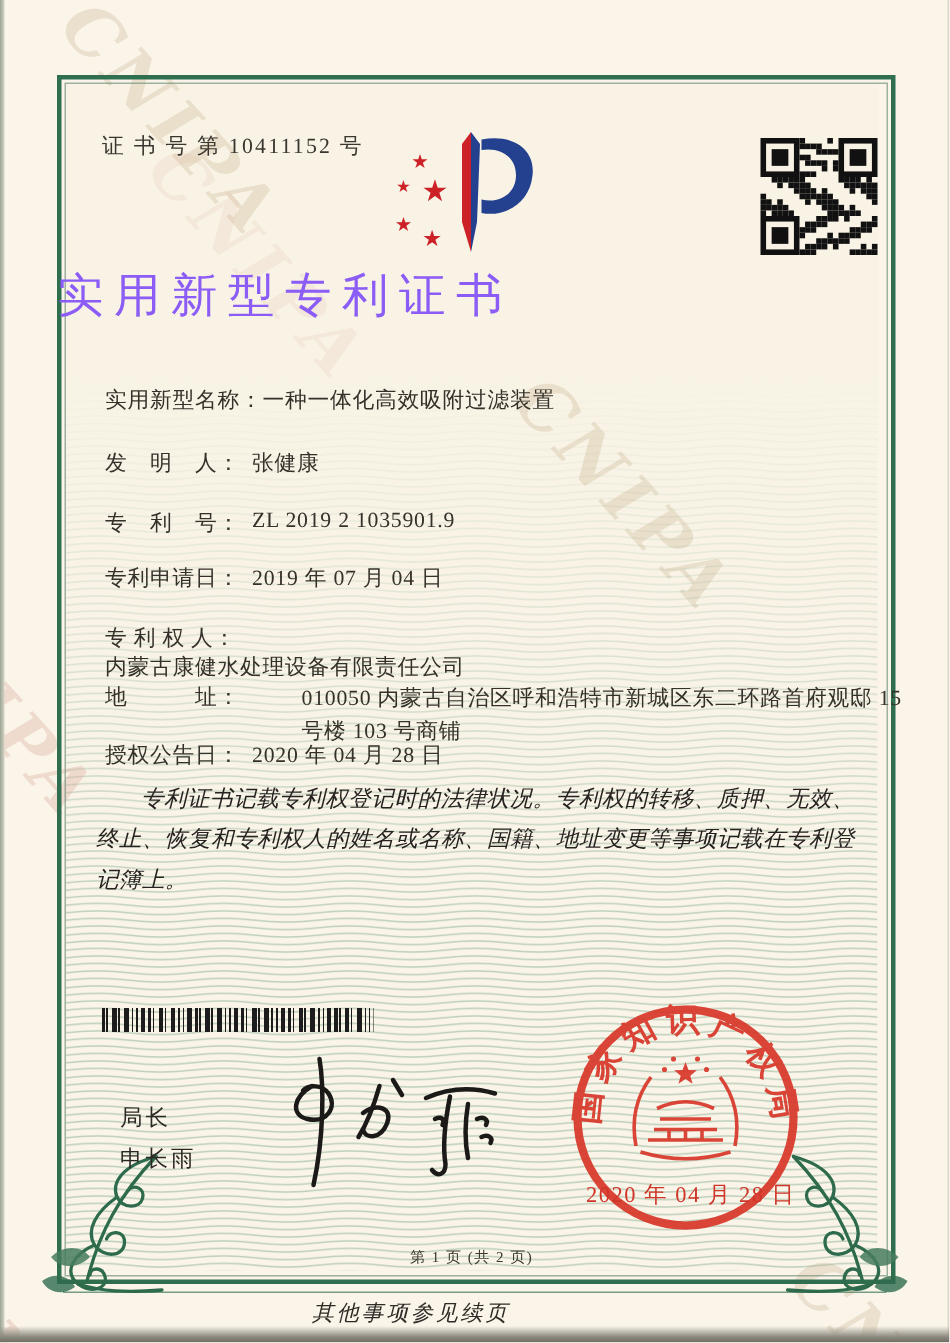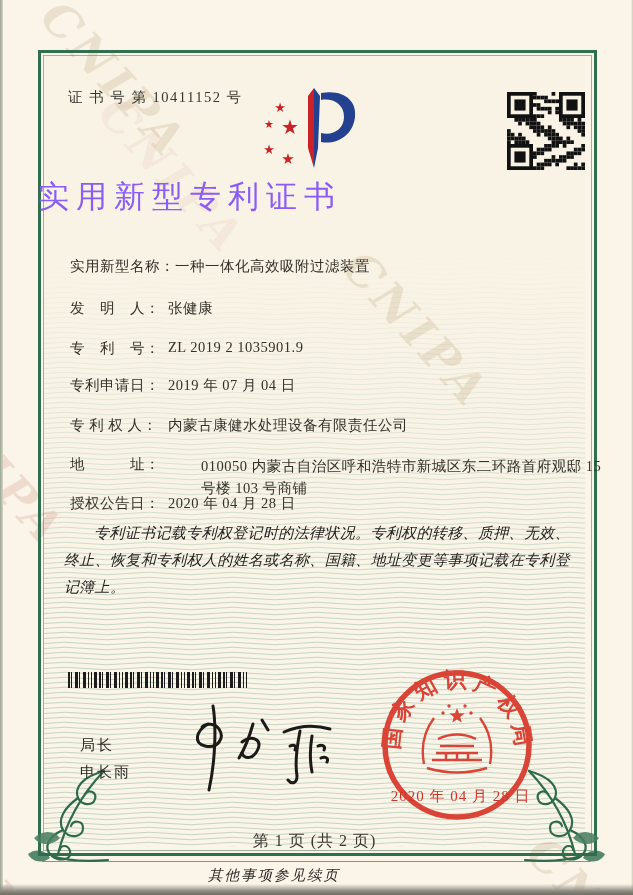--- a/index.html
+++ b/index.html
@@ -41,21 +41,21 @@
   .logo{position:absolute;left:262px;top:84px;width:112px;height:92px;}
   .qr{position:absolute;left:506px;top:92px;width:80px;height:78px;}
 
   .title{position:absolute;left:38px;top:176px;width:553px;text-align:left;
          font-size:31px;font-weight:400;letter-spacing:7px;color:#8b5cf6;}
 
   .row{position:absolute;left:70px;display:flex;font-size:14.5px;color:#35312a;}
   .row .lbl{display:inline-block;min-width:98px;letter-spacing:.5px;flex:none;}
   .row .val{letter-spacing:.5px;}
   .row-name{top:257px;}   .row-inventor{top:299px;} .row-patno{top:339px;}
-  .row-filing{top:376px;} .row-patentee{top:416px;}
+  .row-filing{top:376px;} .row-patentee{top:416px;flex-direction:column;}
   .row-addr{top:455px;}   .row-addr .val{width:412px;line-height:22px;margin-left:33px;}
   .row-grantd{top:494px;} .pair2{position:absolute;left:330px;top:494px;}
 
   .paras{position:absolute;left:64px;top:520px;width:506px;font-size:15px;line-height:27px;
          text-align:justify;font-style:italic;color:#262220;letter-spacing:.3px;}
   .paras p{margin:0;text-indent:2em;}
 
   .barcode{position:absolute;left:68px;top:672px;width:181px;height:16px;
     background-image:repeating-linear-gradient(90deg,
       #1c1c1c 0 2px,transparent 2px 3px,#1c1c1c 3px 4px,transparent 4px 7px,
@@ -69,21 +69,21 @@
 
   .seal{position:absolute;left:372px;top:660px;width:170px;height:170px;z-index:5;opacity:.93;}
   .seal-date{position:absolute;left:388px;top:787px;width:145px;text-align:center;z-index:6;
              font-size:15px;color:#cf3528;letter-spacing:1px;}
 
   .ornament{position:absolute;width:95px;height:98px;z-index:3;}
   .orn-left{left:16px;top:768px;}
   .orn-right{left:522px;top:768px;transform:scaleX(-1);}
 
   .page-num{position:absolute;left:38px;top:831px;width:553px;text-align:center;
-            font-size:16px;letter-spacing:1px;color:#3b372f;z-index:4;}
+            font-size:10px;letter-spacing:1px;color:#3b372f;z-index:4;}
   .footer-note{position:absolute;left:0;top:866px;width:548px;text-align:center;
                font-size:14.5px;font-style:italic;letter-spacing:2px;color:#2e2a26;z-index:4;}
 </style>
 </head>
 <body>
 
 <div class="scan">
 
   <svg class="waves" aria-hidden="true">
     <defs>

